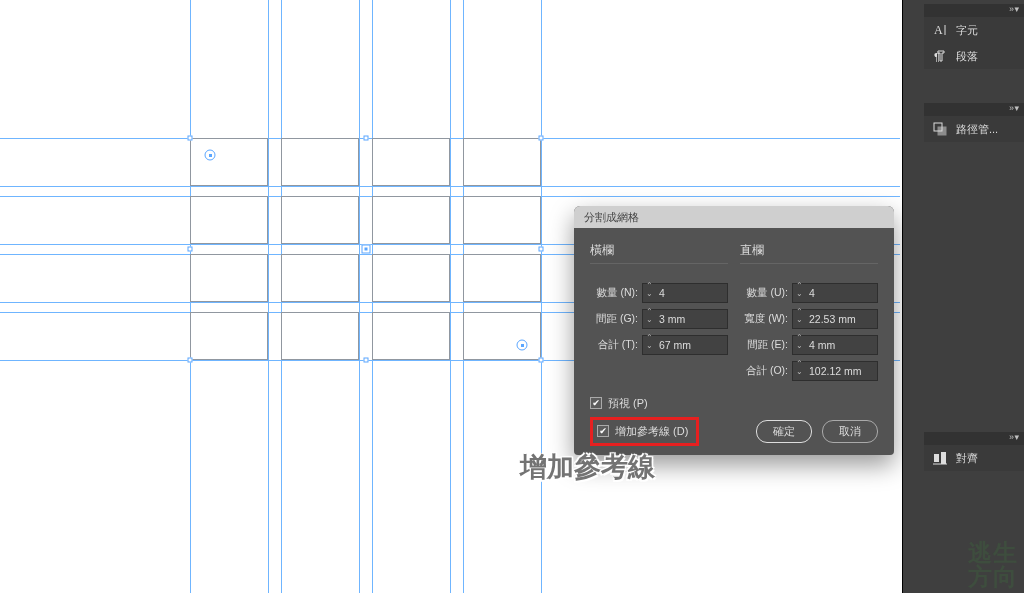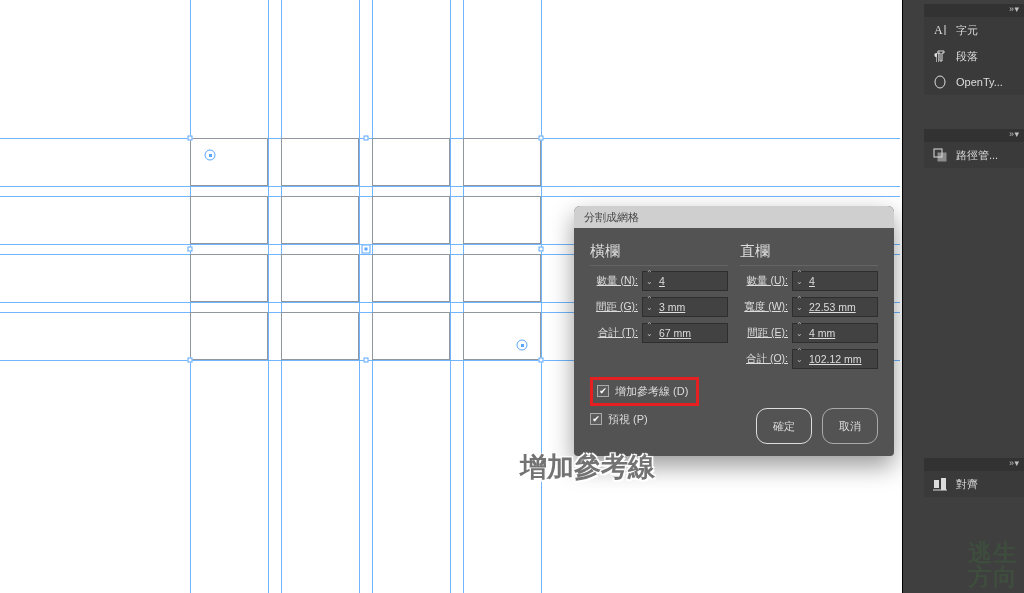--- a/index.html
+++ b/index.html
@@ -25,32 +25,32 @@
   .dock-header span { position: absolute; right: 6px; top: 0; font-size: 9px; color: #c0c0c0; letter-spacing: -1px; }
   .dock-item { height: 26px; display: flex; align-items: center; gap: 8px; padding: 0 8px; color: #ddd; font-size: 11px; cursor: pointer; }
   .dock-icon { width: 16px; height: 16px; display:flex; align-items:center; justify-content:center; flex-shrink:0; }
   .dock-icon svg { width:16px; height:16px; }
 
   .dialog { position: absolute; left: 574px; top: 206px; width: 320px; background: #535353; border-radius: 6px 6px 4px 4px; box-shadow: 0 10px 25px rgba(0,0,0,.4); color: #ddd; font-size: 11px; }
   .dlg-title { height: 22px; background: #cfcfcf; color: #444; border-radius: 6px 6px 0 0; display:flex; align-items:center; padding: 0 10px; font-size: 11px; }
   .dlg-body { padding: 14px 16px 12px; }
   .cols { display:flex; gap: 12px; }
   .col { flex: 1; }
-  .col-header { color:#ddd; font-size:15px; border-bottom:1px solid #656565; padding-bottom:4px; margin-bottom:4px; }
-  .field { display:flex; align-items:center; height:22px; margin-bottom:4px;text-decoration:underline; }
+  .col-header { color:#ddd; font-size:12px; border-bottom:1px solid #656565; padding-bottom:4px; margin-bottom:18px; }
+  .field { display:flex; align-items:center; height:22px; margin-bottom:4px; }
   .field label { width: 52px; text-align:right; font-size:10.5px; color:#ddd; padding-right:4px; }
   .stepper { flex:1; height:20px; background:#424242; border:1px solid #2e2e2e; display:flex; align-items:center; padding:0 4px; color:#ddd; font-size:10.5px; position:relative; }
   .stepper::before { content:'⌃\A⌄'; white-space:pre; position:absolute; left:3px; top:-2px; font-size:8px; line-height:8px; color:#bbb; }
   .stepper span { padding-left:12px; }
   .chk-row { display:flex; align-items:center; gap:6px; height:22px; margin-top:6px; }
   .chk { width:12px; height:12px; border:1px solid #aaa; background:#5d5d5d; display:flex; align-items:center; justify-content:center; }
   .chk.checked::after { content:'✔'; font-size:9px; color:#fff; }
   .highlight-box { border:3px solid #e62020; padding:4px 8px 4px 4px; display:inline-flex; align-items:center; gap:6px; }
   .dlg-buttons { display:flex; justify-content:flex-end; gap:10px; margin-top:14px; }
-  .dlg-btn { height:36px; min-width:56px; padding:0 14px; border:1px solid #aaa; border-radius:11px; background:transparent; color:#ddd; font-size:11px; display:flex; align-items:center; justify-content:center; cursor:pointer; }
+  .dlg-btn { height:23px; min-width:56px; padding:0 14px; border:1px solid #aaa; border-radius:11px; background:transparent; color:#ddd; font-size:11px; display:flex; align-items:center; justify-content:center; cursor:pointer; }
   .dlg-btn.primary { border-color:#ddd; }
 
   .annotation { position:absolute; left:520px; top:449px; font-size:27px; font-weight:800; color:#737373; text-shadow: -1.5px -1.5px 0 #fff, 1.5px -1.5px 0 #fff, -1.5px 1.5px 0 #fff, 1.5px 1.5px 0 #fff, 0 0 3px #fff; pointer-events:none; }
 
   .watermark { position:absolute; right:6px; bottom:4px; font-size:24px; font-weight:900; color:rgba(60,120,60,.25); line-height:1; pointer-events:none; writing-mode: horizontal-tb; }
   .watermark div { letter-spacing:1px; }
 </style>
 </head>
 <body>
 
@@ -154,29 +154,29 @@
           </div>
         <div class="field">
             <label>合計 (O):</label>
             <div class="stepper">
               <span>102.12 mm</span>
             </div>
           </div>
       </div>
     </div>
     <div class="chk-row">
+      <span class="chk checked"></span>
+      <span>預視 (P)</span>
+      <div style="flex:1"></div>
+    </div>
+    <div class="chk-row">
       <span class="highlight-box">
         <span class="chk checked"></span>
         <span>增加參考線 (D)</span>
       </span>
-    </div>
-    <div class="chk-row">
-      <span class="chk checked"></span>
-      <span>預視 (P)</span>
-      <div style="flex:1"></div>
     </div>
     <div class="dlg-buttons" style="margin-top:-22px">
       <div class="dlg-btn primary">
           <span>確定</span>
         </div>
       <div class="dlg-btn">
           <span>取消</span>
         </div>
     </div>
   </div>
@@ -202,28 +202,20 @@
     </div>
     <div class="dock-item">
       <span class="dock-icon">
           <svg viewBox="0 0 16 16">
             <path d="M6 3h6v2h-2v8h-2V5H6a3 3 0 0 1 0-2z" fill="none" stroke="#ddd"></path>
             <text x="2" y="13" font-size="11" fill="#ddd">¶</text>
           </svg>
         </span>
       <span>段落</span>
     </div>
-    <div class="dock-item">
-      <span class="dock-icon">
-          <svg viewBox="0 0 16 16">
-            <ellipse cx="8" cy="8" rx="5" ry="6" fill="none" stroke="#ddd"></ellipse>
-          </svg>
-        </span>
-      <span>OpenTy...</span>
-    </div>
   </div>
 
   <div class="dock-group" style="margin-top:34px">
     <div class="dock-header">
         <span>›› ▾</span>
       </div>
     <div class="dock-item">
       <span class="dock-icon">
           <svg viewBox="0 0 16 16">
             <rect x="2" y="2" width="8" height="8" fill="none" stroke="#ddd"></rect>

